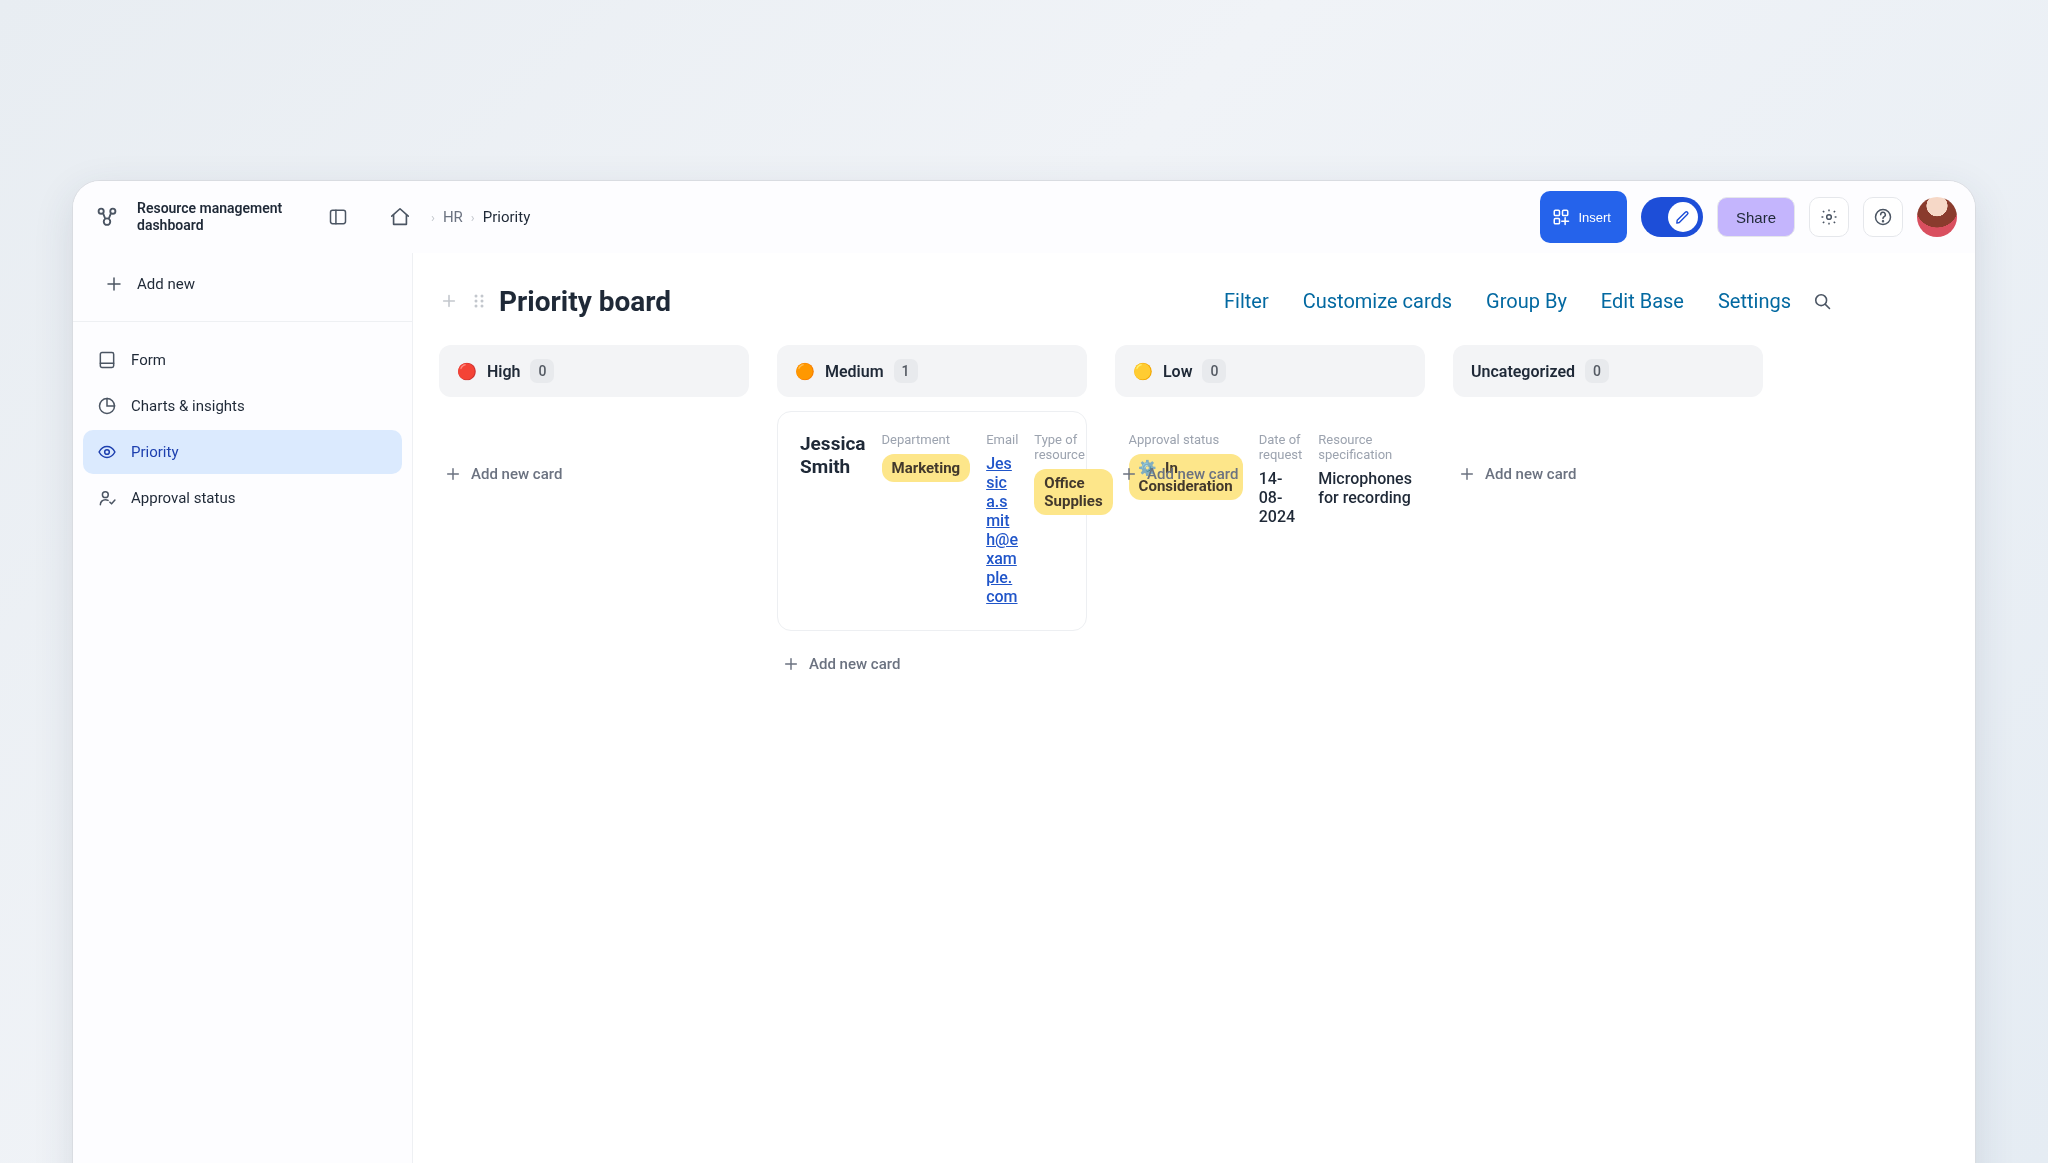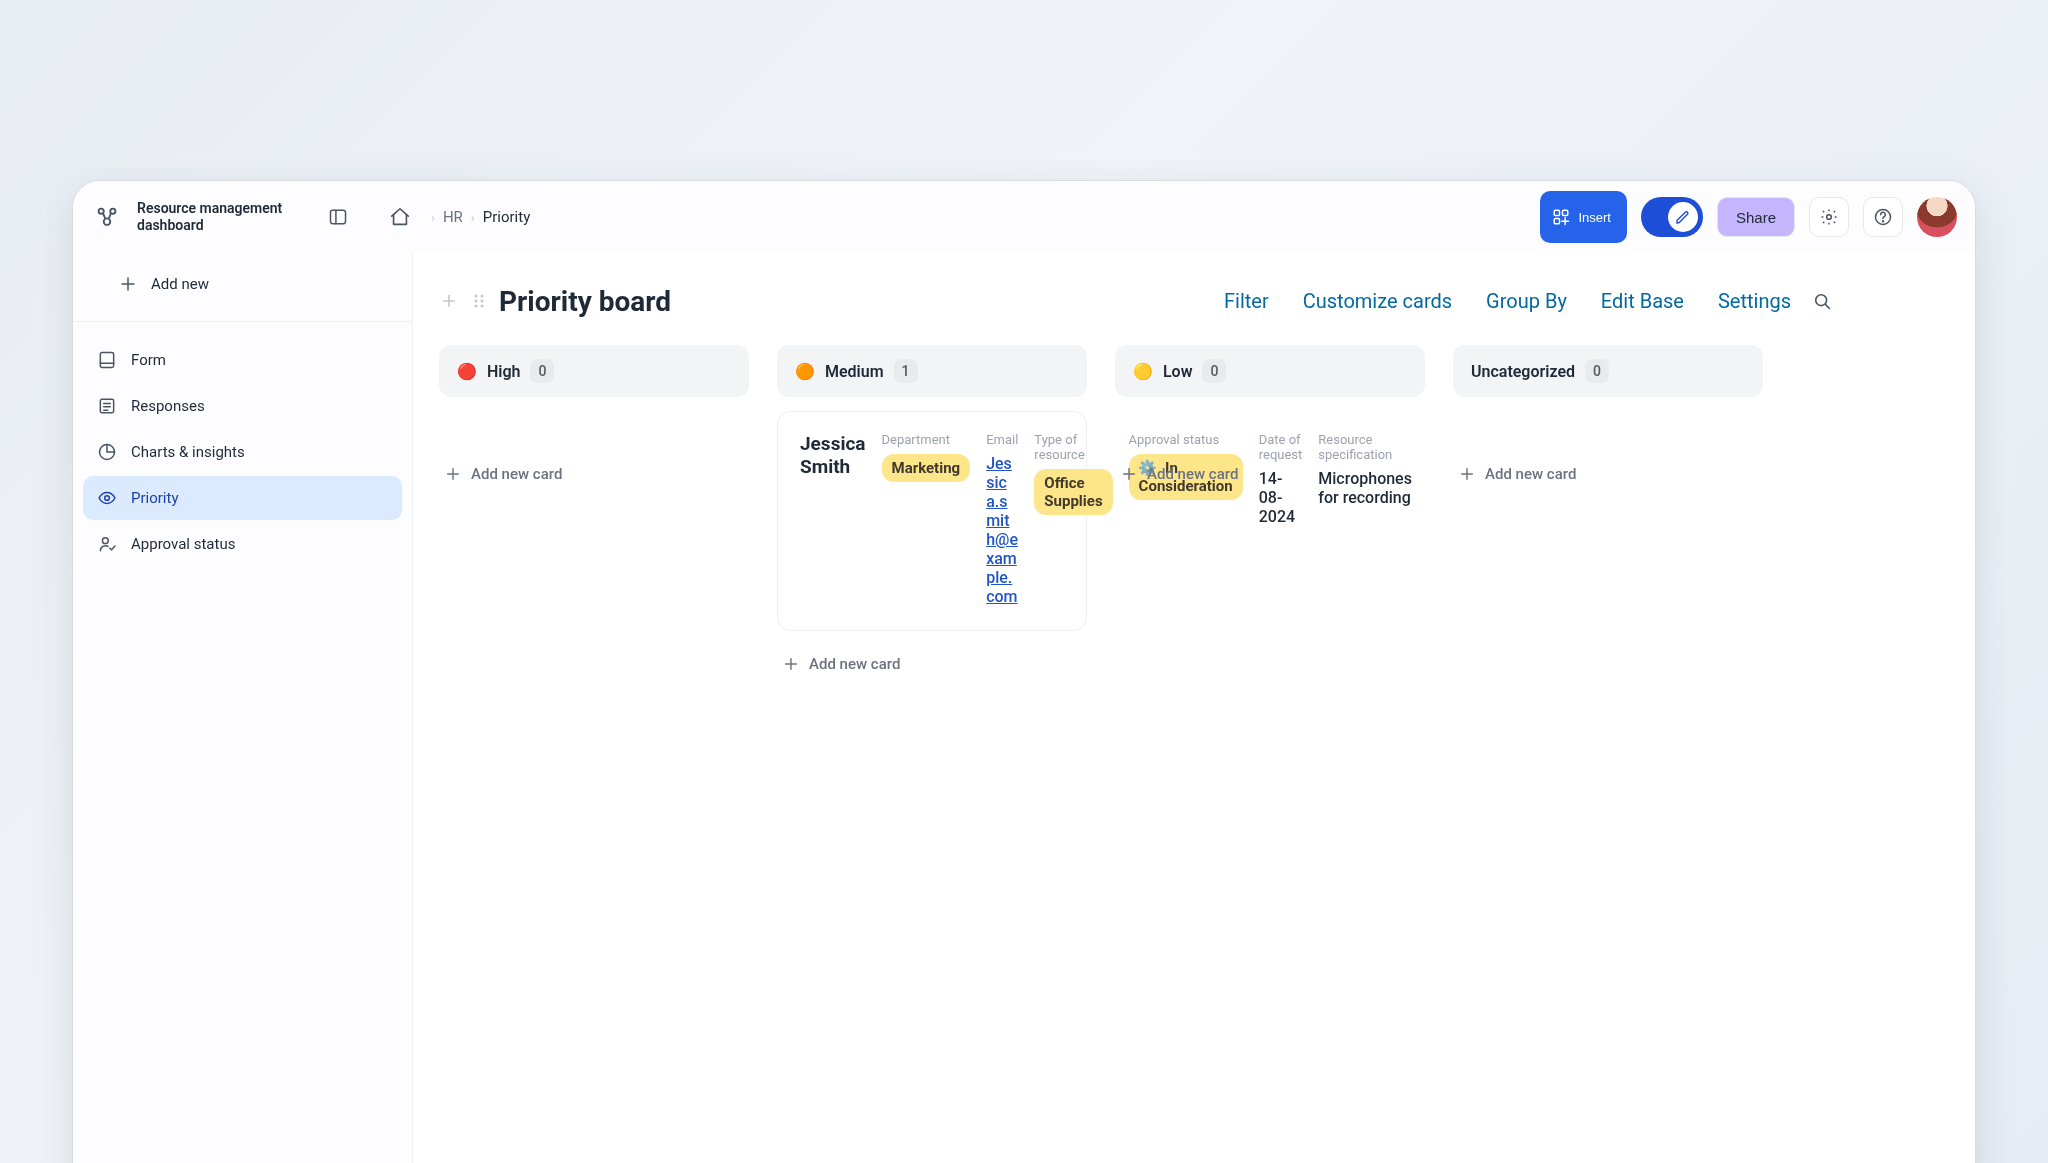--- a/index.html
+++ b/index.html
@@ -95,21 +95,21 @@
       background: radial-gradient(circle at 50% 22%, #f6d8c7 0%, #f6d8c7 28%, #8a3b2d 29%, #8a3b2d 58%, #d94f5f 59%, #d94f5f 100%);
       cursor: pointer;
     }
     .body { flex: 1; display: flex; min-height: 0; }
     .sidebar {
       width: 340px; flex-shrink: 0;
       border-right: 1px solid #eef0f3;
       background: #fdfdff;
       display: flex; flex-direction: column;
     }
-    .sb-top { padding: 8px 26px 14px; border-bottom: 1px solid #eef0f3; }
+    .sb-top { padding: 8px 12px 14px; border-bottom: 1px solid #eef0f3; }
     .sb-item, .sb-add {
       display: flex; align-items: center; gap: 14px;
       padding: 12px 14px; border-radius: 10px;
       color: var(--text-primary); font-size: 15px;
       cursor: pointer; margin: 2px 6px;
     }
     .sb-item.active { background: var(--sidebar-active); color: #1e40af; }
     .sb-item.active svg { color: #1e40af; }
     .sb-item svg, .sb-add svg { color: #4b5563; flex-shrink: 0; }
     .sb-list { padding: 14px 4px; }
@@ -232,29 +232,20 @@
           <span>Add new</span>
         </div>
       </div>
       <div class="sb-list">
         <div class="sb-item">
           <svg width="20" height="20" viewBox="0 0 24 24" fill="none" stroke="currentColor" stroke-width="1.8" stroke-linecap="round">
               <rect x="4" y="3" width="16" height="18" rx="2"></rect>
               <line x1="4" y1="16" x2="20" y2="16"></line>
             </svg>
           <span>Form</span>
-        </div>
-        <div class="sb-item">
-          <svg width="20" height="20" viewBox="0 0 24 24" fill="none" stroke="currentColor" stroke-width="1.8" stroke-linecap="round">
-              <rect x="4" y="4" width="16" height="16" rx="2"></rect>
-              <line x1="8" y1="9" x2="16" y2="9"></line>
-              <line x1="8" y1="13" x2="16" y2="13"></line>
-              <line x1="8" y1="17" x2="13" y2="17"></line>
-            </svg>
-          <span>Responses</span>
         </div>
         <div class="sb-item">
           <svg width="20" height="20" viewBox="0 0 24 24" fill="none" stroke="currentColor" stroke-width="1.8" stroke-linecap="round">
               <path d="M12 3 A9 9 0 1 0 21 12 L12 12 Z"></path>
               <path d="M12 3 A9 9 0 0 1 21 12"></path>
             </svg>
           <span>Charts &amp; insights</span>
         </div>
         <div class="sb-item active">
           <svg width="20" height="20" viewBox="0 0 24 24" fill="none" stroke="currentColor" stroke-width="1.8" stroke-linecap="round">

